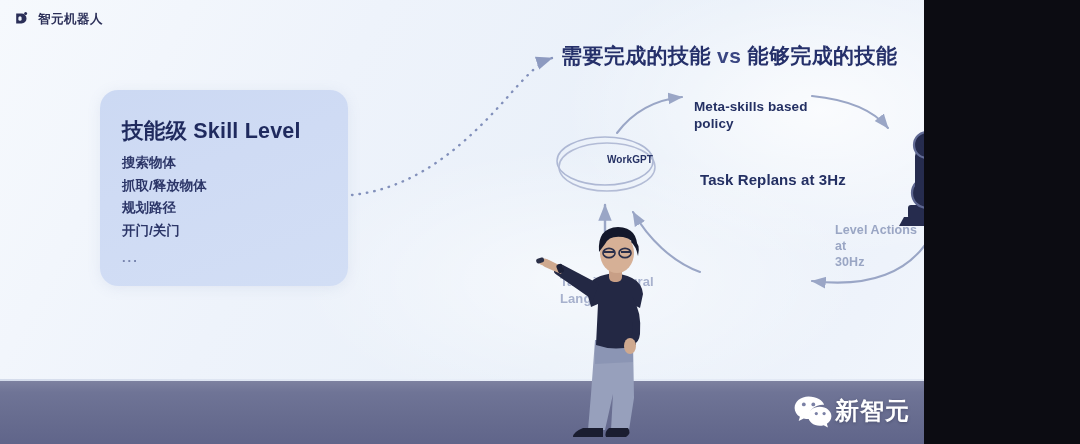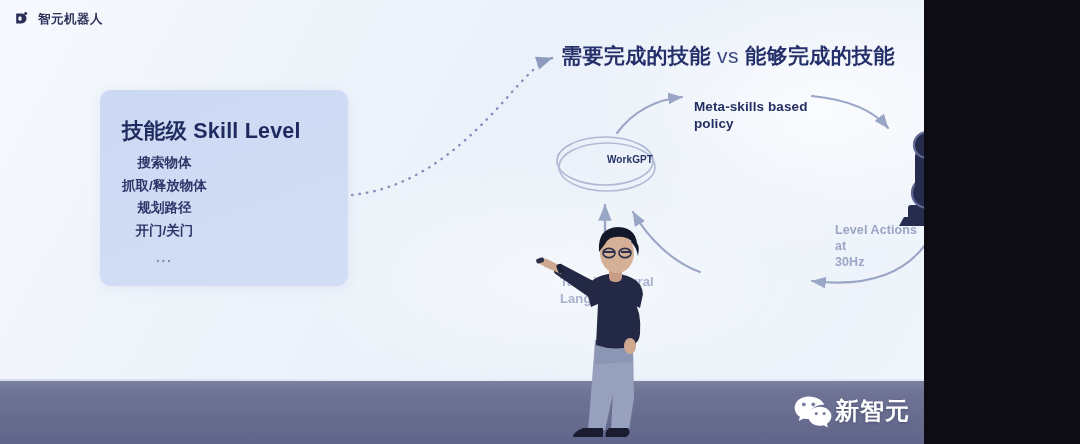--- a/index.html
+++ b/index.html
@@ -72,23 +72,22 @@
     letter-spacing: .5px;
     white-space: nowrap;
   }
 
   
   .skill-card {
     position: absolute;
     left: 100px; top: 90px;
     width: 248px; height: 196px;
     background: linear-gradient(160deg, #ccd9f3 0%, #cfdbf4 40%, #d2def5 100%);
-    border-radius: 11px;
+    border-radius: 18px;
     box-shadow: 0 2px 14px rgba(120,140,185,.12);
-    text-align: center;
   }
   .skill-title {
     position: absolute;
     left: 22px; top: 26px;
     font-size: 21.5px;
     font-weight: 700;
     color: #1f2a5e;
     letter-spacing: .2px;
     white-space: nowrap;
   }
@@ -116,21 +115,21 @@
   .headline {
     position: absolute;
     left: 561px; top: 42px;
     font-size: 21px;
     font-weight: 700;
     color: #25306a;
     letter-spacing: .4px;
     white-space: nowrap;
   }
   .headline .vs {
-    font-weight: 400;
+    font-weight: 700;
     color: #3a4682;
     text-align: center;
   }
 
   
   .diagram {
     position: absolute;
     left: 0; top: 0;
     width: 1080px; height: 444px;
     pointer-events: none;
@@ -283,20 +282,21 @@
     <path d="M930,237 C910,272 870,288 812,281" fill="none" stroke="#9aa6c6" stroke-width="2.1" stroke-linecap="round" marker-end="url(#ah)"></path>
 
     <path d="M700,272 C672,262 648,238 633,212" fill="none" stroke="#9aa6c6" stroke-width="2.1" stroke-linecap="round" marker-end="url(#ah)"></path>
 
     <path d="M605,265 L605,205" fill="none" stroke="#9aa6c6" stroke-width="2.4" stroke-linecap="round" marker-end="url(#ah)"></path>
   </svg>
 
   <div class="dlabel lbl-workgpt">WorkGPT</div>
   <div class="dlabel lbl-meta">Meta-skills based
 policy</div>
+  <div class="dlabel lbl-replan">Task Replans at 3Hz</div>
   <div class="dlabel lbl-robot">Level Actions at
 30Hz</div>
   <div class="dlabel lbl-tasknat">Task in Natural
 Language</div>
 
   <div class="robot">
     <svg width="110" height="128" viewBox="0 0 110 128">
       <g fill="#262c4e">
 
         <path d="M18,112 h46 l5,9 h-56 z"></path>

